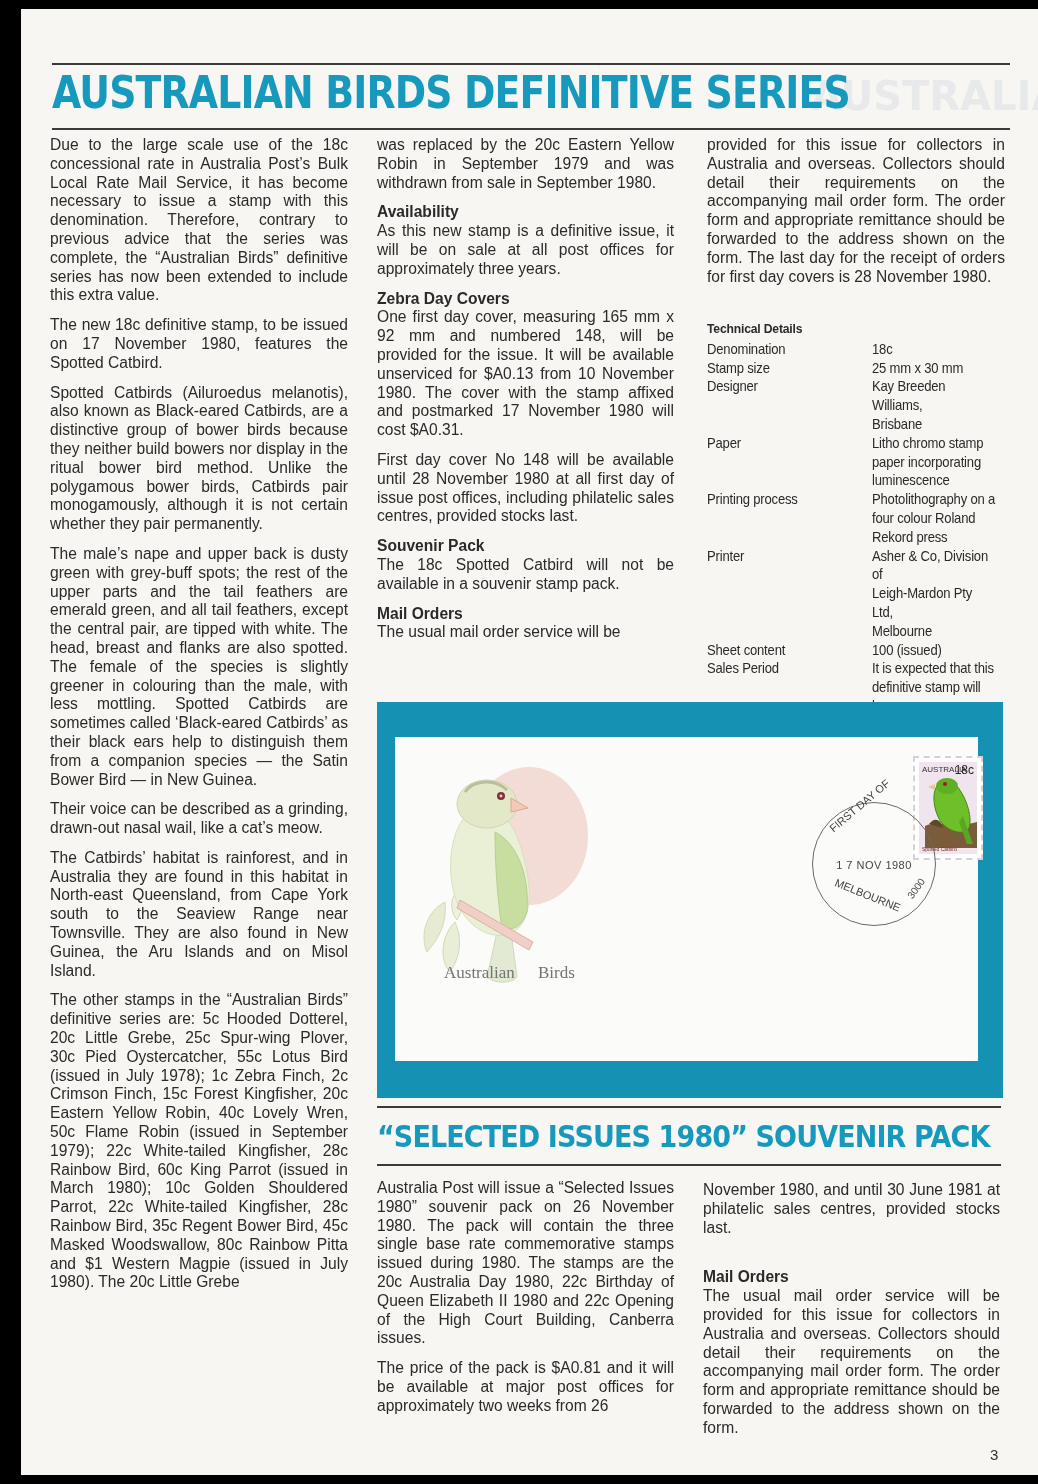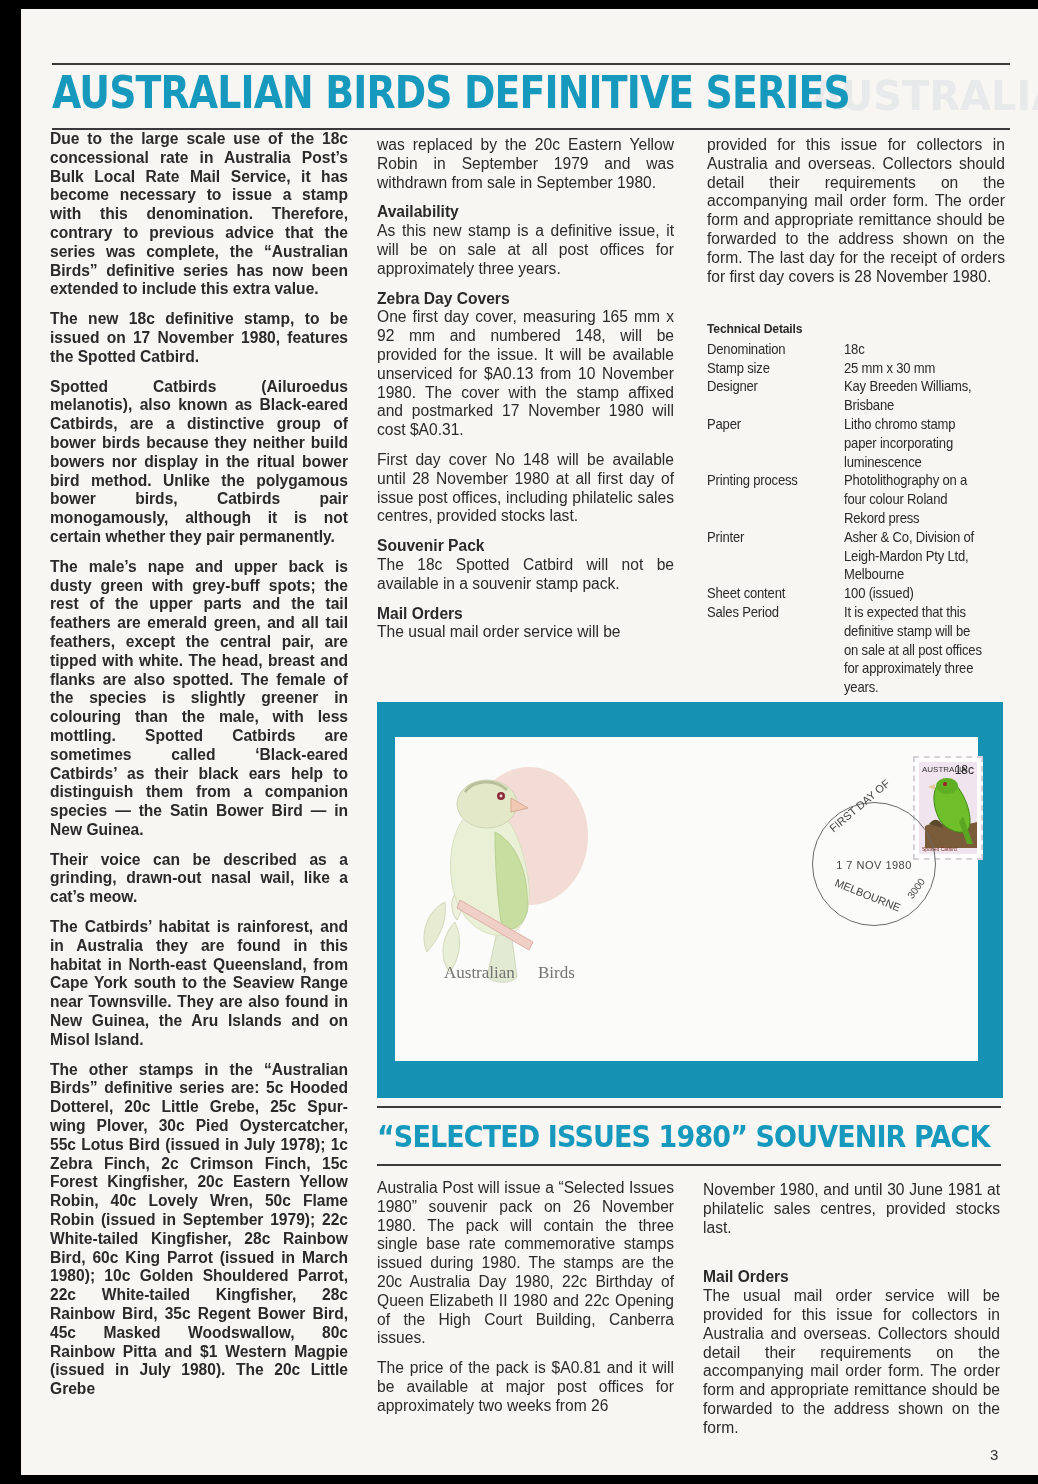--- a/index.html
+++ b/index.html
@@ -59,21 +59,21 @@
     line-height: 18.8px;
     letter-spacing: -0.2px;
   }
   .tech-title {
     font-weight: bold;
     font-size: 13.5px;
     margin-bottom: 1px;
     transform: scaleX(0.9);
     transform-origin: left;
   }
-  .tech-row { display: flex; }
+  .tech-row { display: flex; gap: 28px; }
   .tech-label { width: 137px; flex: none; transform: scaleX(0.92); transform-origin: left; }
   .tech-value { width: 170px; transform: scaleX(0.92); transform-origin: left; white-space: pre-line; }
 
   
   .panel {
     position: absolute;
     left: 356px; top: 693px;
     width: 626px; height: 396px;
     background: #1592b3;
   }
@@ -149,21 +149,21 @@
 </head>
 <body>
 
 <div class="page">
 
   <div class="rule" style="left:31px; top:54px; width:958px;"></div>
   <div class="ghost" style="left:790px; top:64px; font-size:40px;">AUSTRALIA</div>
   <div class="headline" style="left:31px; top:58px; font-size:44px; transform:scaleX(0.86);">AUSTRALIAN BIRDS DEFINITIVE SERIES</div>
   <div class="rule" style="left:31px; top:119px; width:958px;"></div>
 
-  <div class="col" style="left:29px; top:121px; width:298px;font-weight:bold;">
+  <div class="col" style="left:29px; top:127px; width:298px;">
     <p>Due to the large scale use of the 18c concessional rate in Australia Post’s Bulk Local Rate Mail Service, it has become necessary to issue a stamp with this denomination. Therefore, contrary to previous advice that the series was complete, the “Australian Birds” definitive series has now been extended to include this extra value.</p>
     <p>The new 18c definitive stamp, to be issued on 17 November 1980, features the Spotted Catbird.</p>
     <p>Spotted Catbirds (Ailuroedus melanotis), also known as Black-eared Catbirds, are a distinctive group of bower birds because they neither build bowers nor display in the ritual bower bird method. Unlike the polygamous bower birds, Catbirds pair monogamously, although it is not certain whether they pair permanently.</p>
     <p>The male’s nape and upper back is dusty green with grey-buff spots; the rest of the upper parts and the tail feathers are emerald green, and all tail feathers, except the central pair, are tipped with white. The head, breast and flanks are also spotted. The female of the species is slightly greener in colouring than the male, with less mottling. Spotted Catbirds are sometimes called ‘Black-eared Catbirds’ as their black ears help to distinguish them from a companion species — the Satin Bower Bird — in New Guinea.</p>
     <p>Their voice can be described as a grinding, drawn-out nasal wail, like a cat’s meow.</p>
     <p>The Catbirds’ habitat is rainforest, and in Australia they are found in this habitat in North-east Queensland, from Cape York south to the Seaview Range near Townsville. They are also found in New Guinea, the Aru Islands and on Misol Island.</p>
     <p>The other stamps in the “Australian Birds” definitive series are: 5c Hooded Dotterel, 20c Little Grebe, 25c Spur-wing Plover, 30c Pied Oystercatcher, 55c Lotus Bird (issued in July 1978); 1c Zebra Finch, 2c Crimson Finch, 15c Forest Kingfisher, 20c Eastern Yellow Robin, 40c Lovely Wren, 50c Flame Robin (issued in September 1979); 22c White-tailed Kingfisher, 28c Rainbow Bird, 60c King Parrot (issued in March 1980); 10c Golden Shouldered Parrot, 22c White-tailed Kingfisher, 28c Rainbow Bird, 35c Regent Bower Bird, 45c Masked Woodswallow, 80c Rainbow Pitta and $1 Western Magpie (issued in July 1980). The 20c Little Grebe</p>
   </div>
 
   <div class="col" style="left:356px; top:127px; width:297px;">

